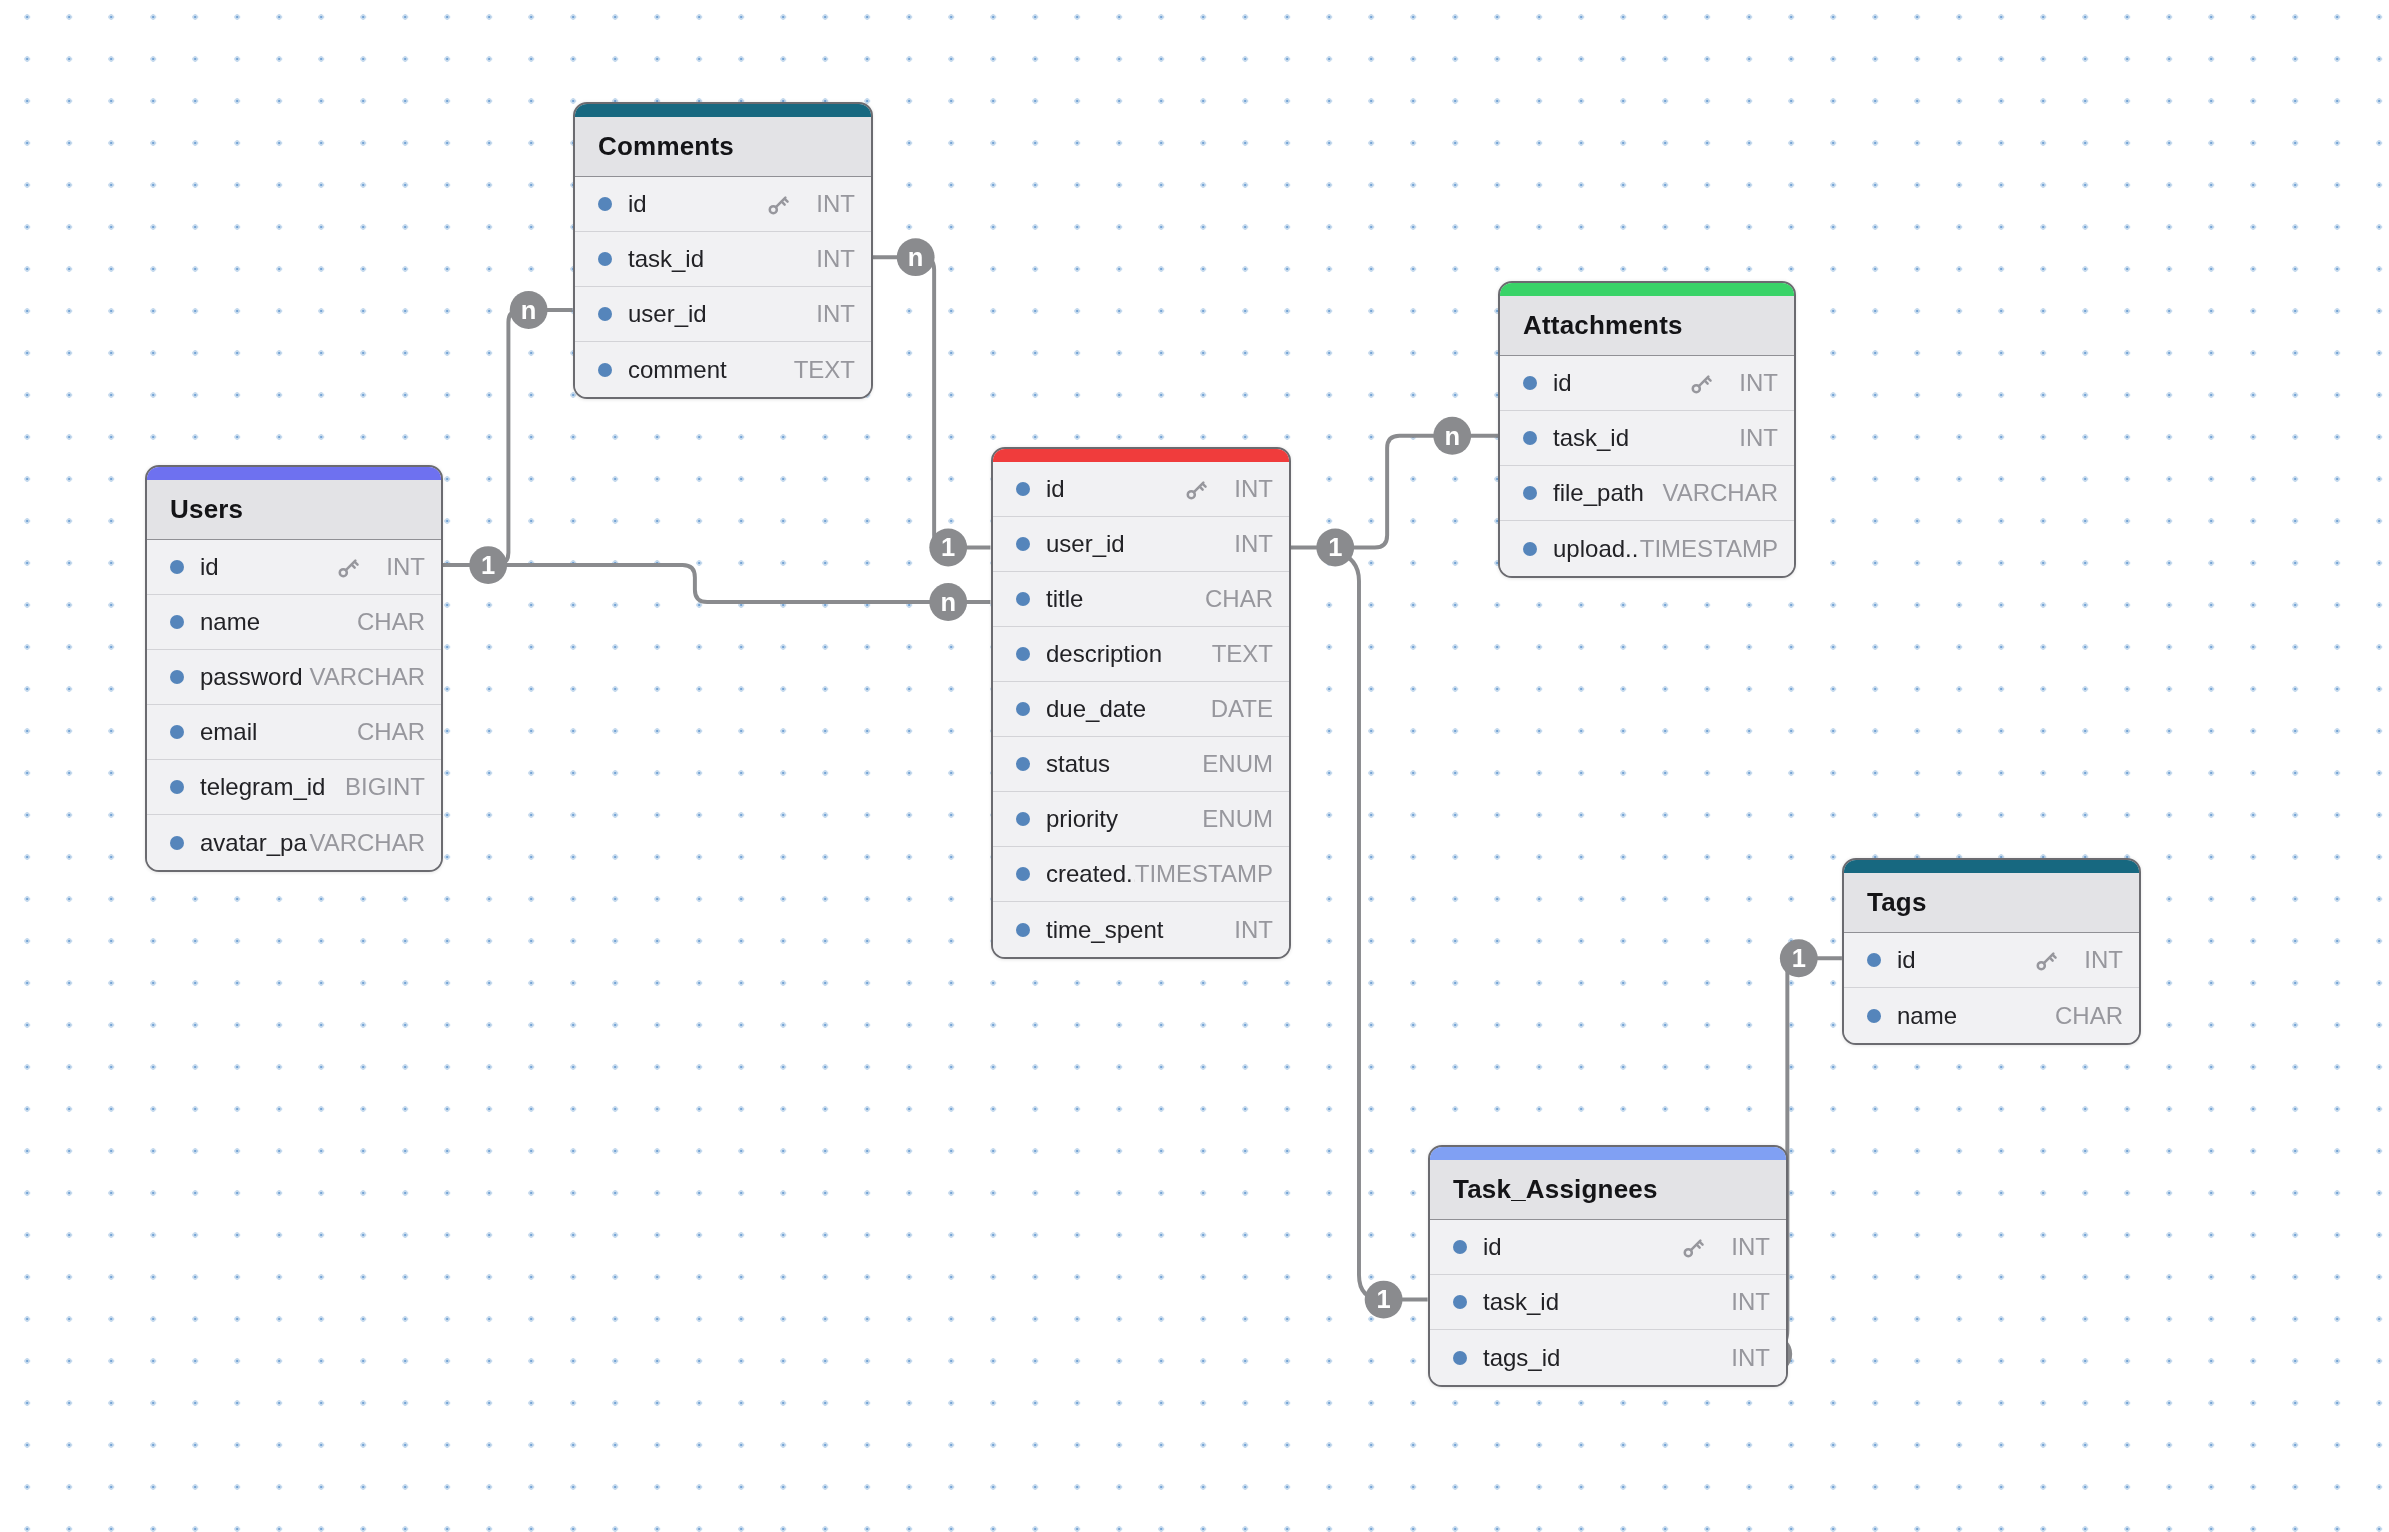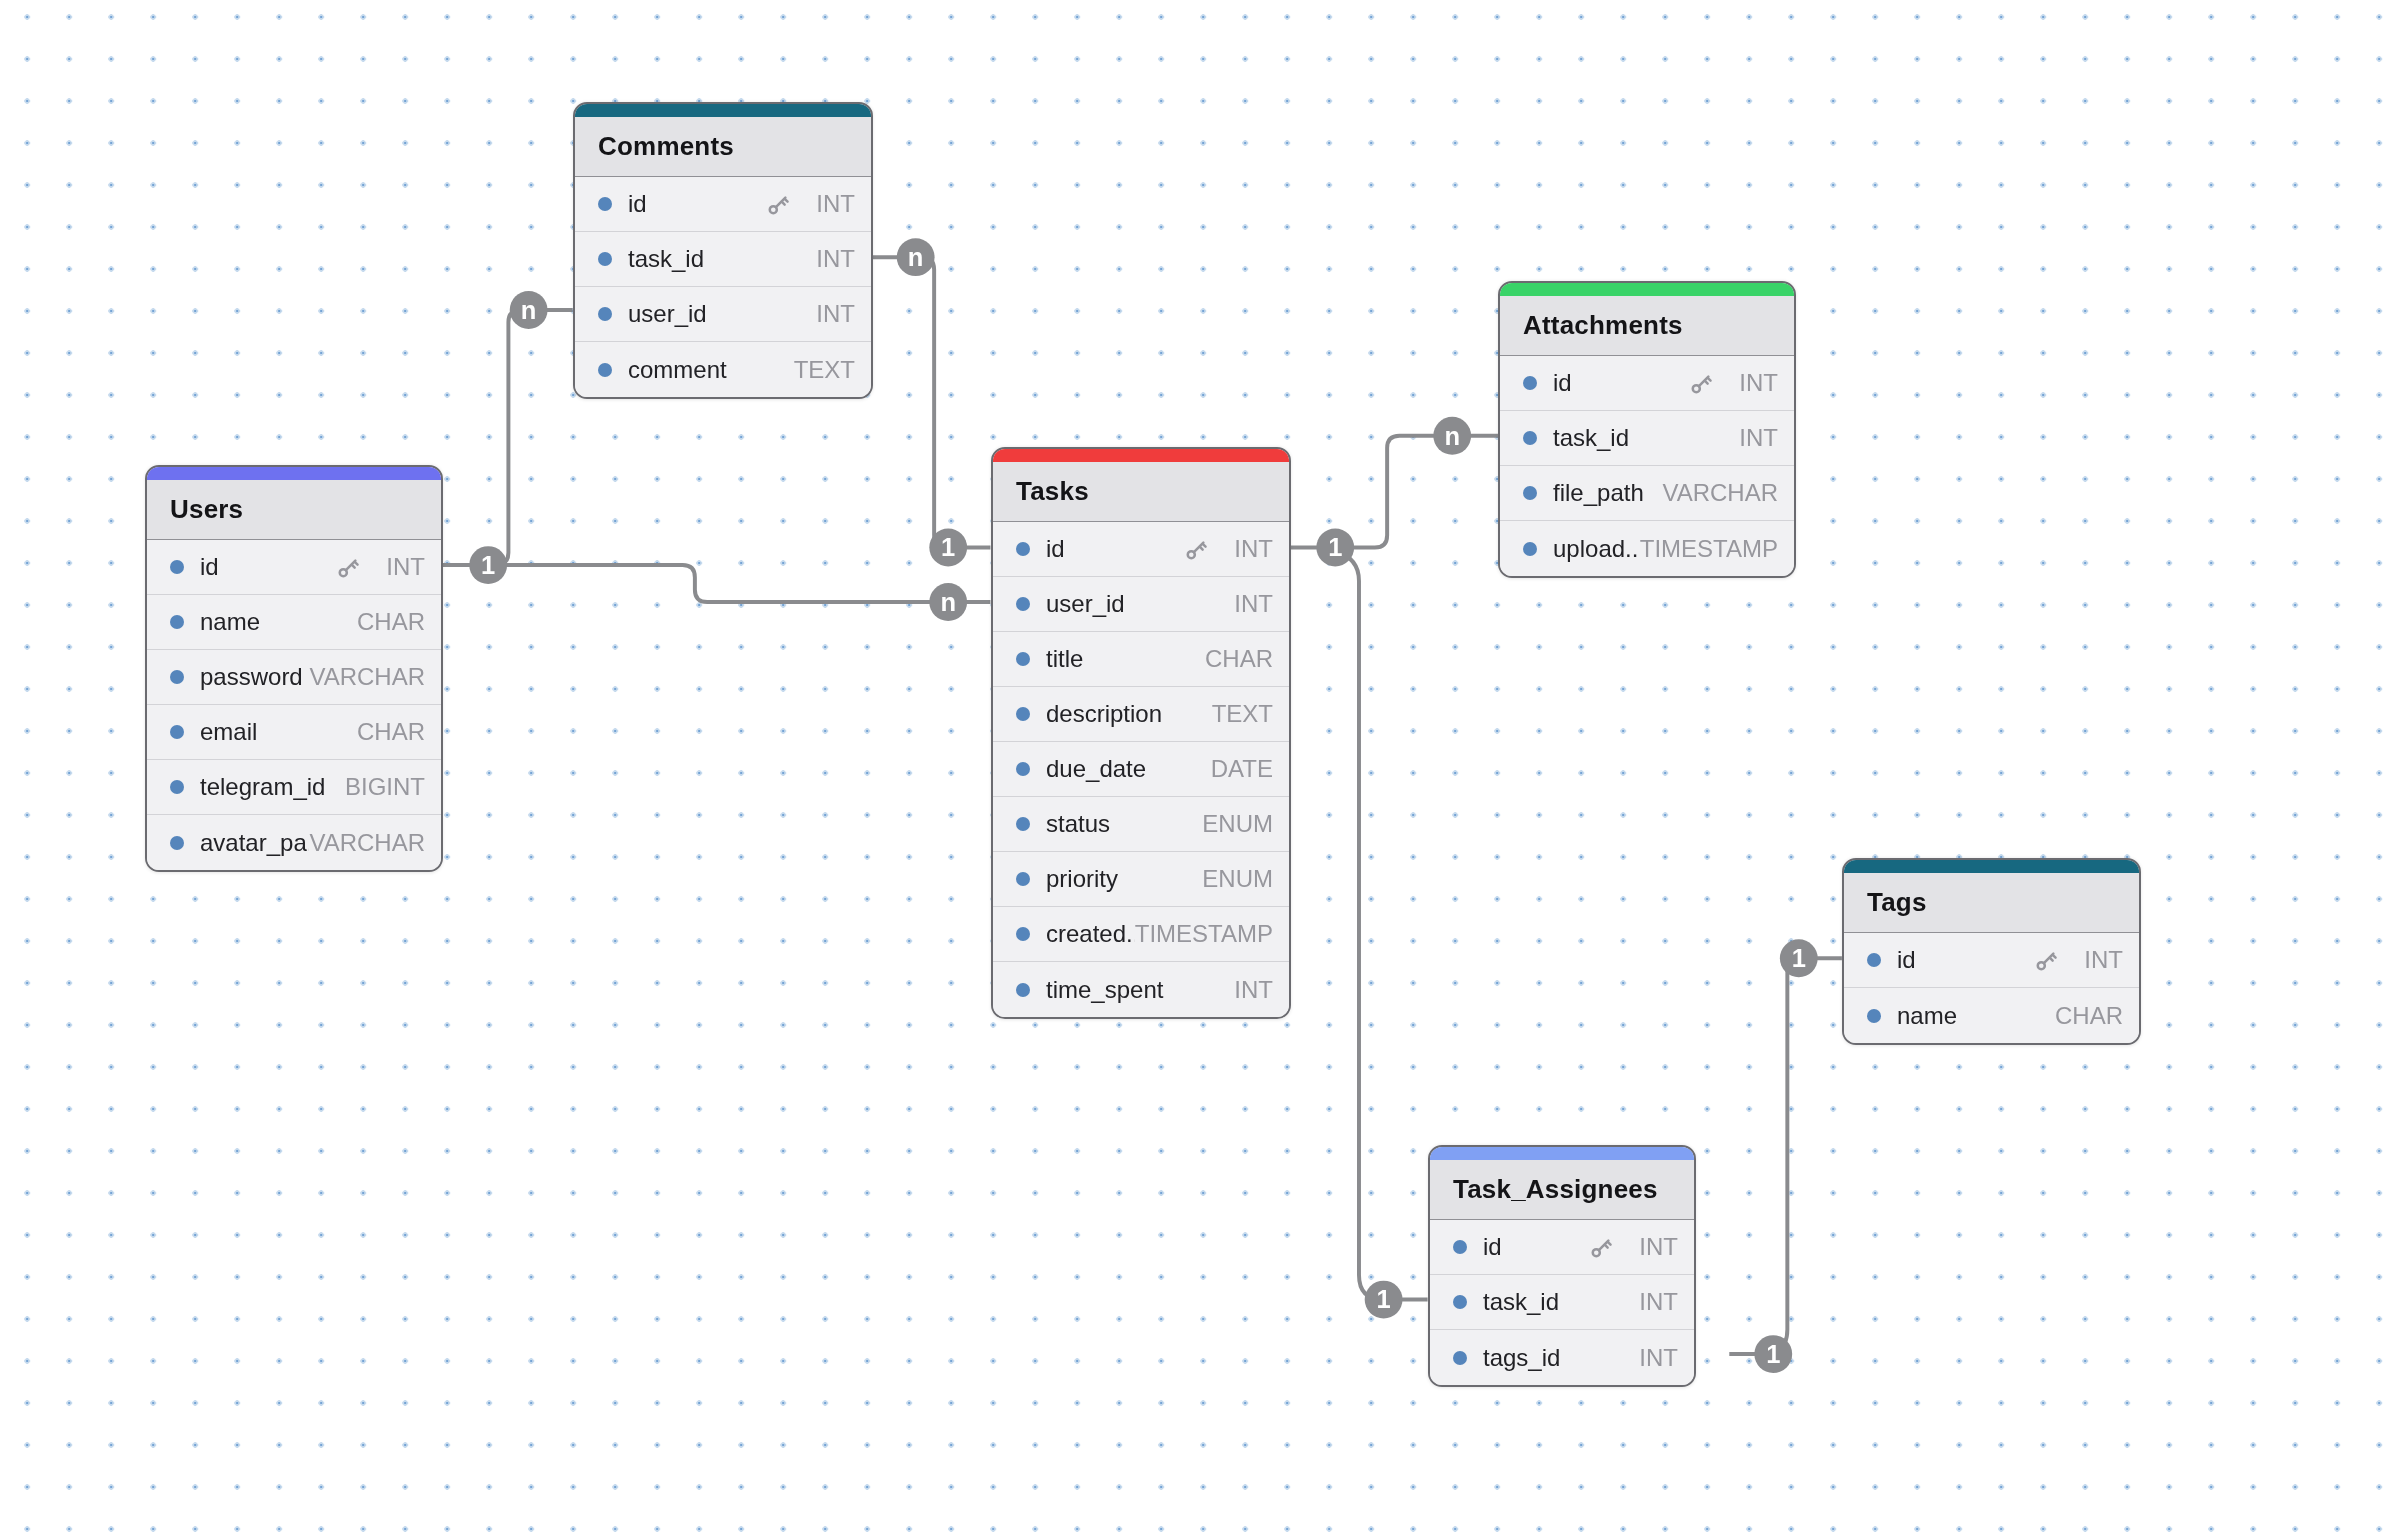--- a/index.html
+++ b/index.html
@@ -192,23 +192,20 @@
     <span class="fdot"></span>
     <span class="fname">avatar_pa...</span>
     <span class="ftype">
         <span>VARCHAR</span>
       </span>
   </div>
 </div>
 
 <div class="table" style="left:991px;top:447px;width:300px;">
   <div class="strip" style="background-color: rgb(240, 60, 60);"></div>
-  <div class="thead">
-    <span class="title">Tasks</span>
-  </div>
   <div class="row">
     <span class="fdot"></span>
     <span class="fname">id</span>
     <span class="ftype">
       <svg class="keyicon" viewBox="0 0 24 24">
           <circle cx="7" cy="17" r="3.4"></circle>
           <path d="M 9.5 14.5 L 18.6 5.4 M 14.9 9.1 l 3 3 M 17.7 6.3 l 3 3"></path>
         </svg>
       <span>INT</span>
     </span>
@@ -328,21 +325,21 @@
   </div>
   <div class="row">
     <span class="fdot"></span>
     <span class="fname">name</span>
     <span class="ftype">
         <span>CHAR</span>
       </span>
   </div>
 </div>
 
-<div class="table" style="left:1428px;top:1145px;width:268px;">
+<div class="table" style="left:1428px;top:1145px;width:360px;">
   <div class="strip" style="background-color: rgb(128, 160, 243);"></div>
   <div class="thead">
     <span class="title">Task_Assignees</span>
   </div>
   <div class="row">
     <span class="fdot"></span>
     <span class="fname">id</span>
     <span class="ftype">
       <svg class="keyicon" viewBox="0 0 24 24">
           <circle cx="7" cy="17" r="3.4"></circle>

